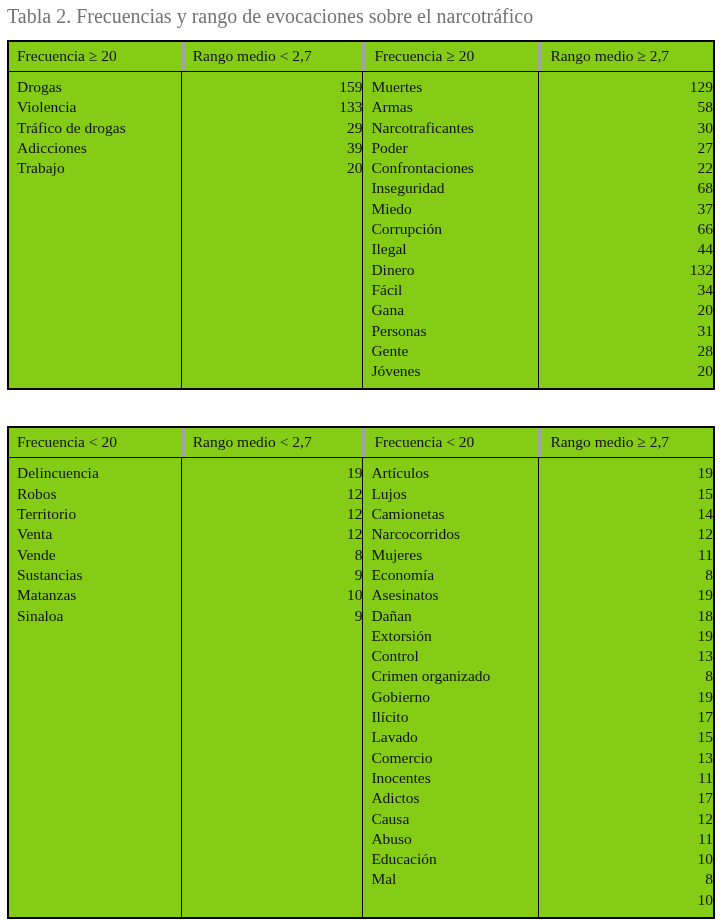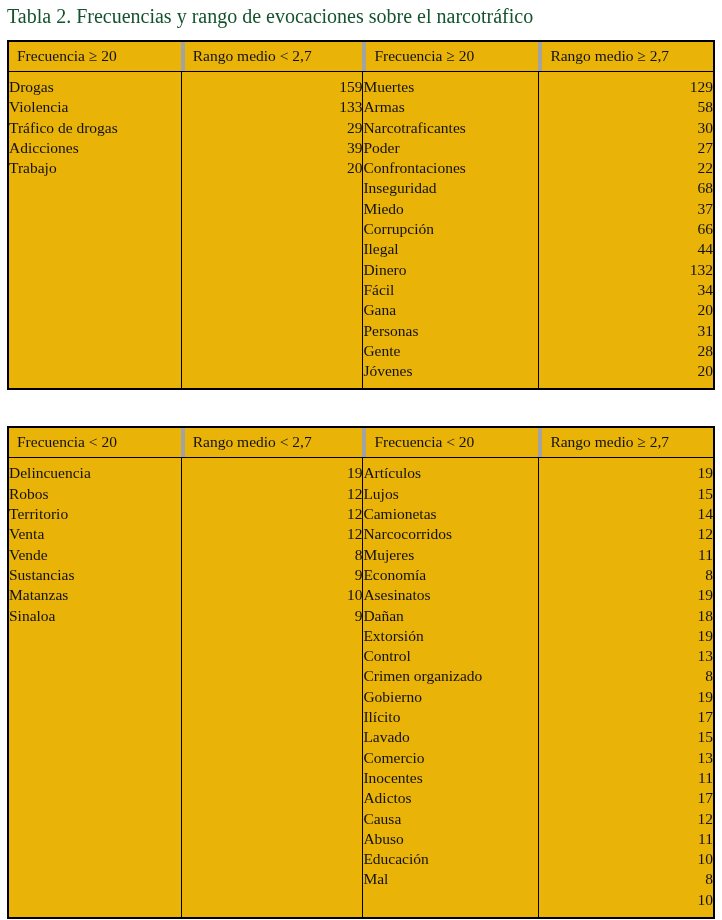--- a/index.html
+++ b/index.html
@@ -11,26 +11,26 @@
     color: #121212;
     overflow: hidden;
   }
   .page { padding: 3px 7px 0 7px; }
 
   .title {
     font-size: 20px;
     font-weight: normal;
     white-space: nowrap;
     margin: 2px 0 12px 0;
-    color: #14532d;
+    color: #737373;
   }
 
   .tbl {
     border: 2px solid #000;
-    background: #eab308;
+    background: #84cc16;
   }
   .tbl + .tbl { margin-top: 36px; }
 
   .thead {
     display: flex;
     border-bottom: 1px solid #000;
   }
   .th {
     font-size: 15.5px;
     padding: 5px 8px 6px 8px;
@@ -48,21 +48,21 @@
   .c3 { width: 25.0%; }
   .c4 { width: 24.8%; }
 
   .cell {
     font-size: 15.5px;
     height: 20.3px;
     line-height: 20.3px;
     white-space: nowrap;
     overflow: hidden;
   }
-  .label-cell { }
+  .label-cell { padding-left: 8px; }
   .value-cell { text-align: right; }
 </style>
 </head>
 <body>
 
 <div class="page">
 
   <h1 class="title">Tabla 2. Frecuencias y rango de evocaciones sobre el narcotráfico</h1>
 
   <section class="tbl">

